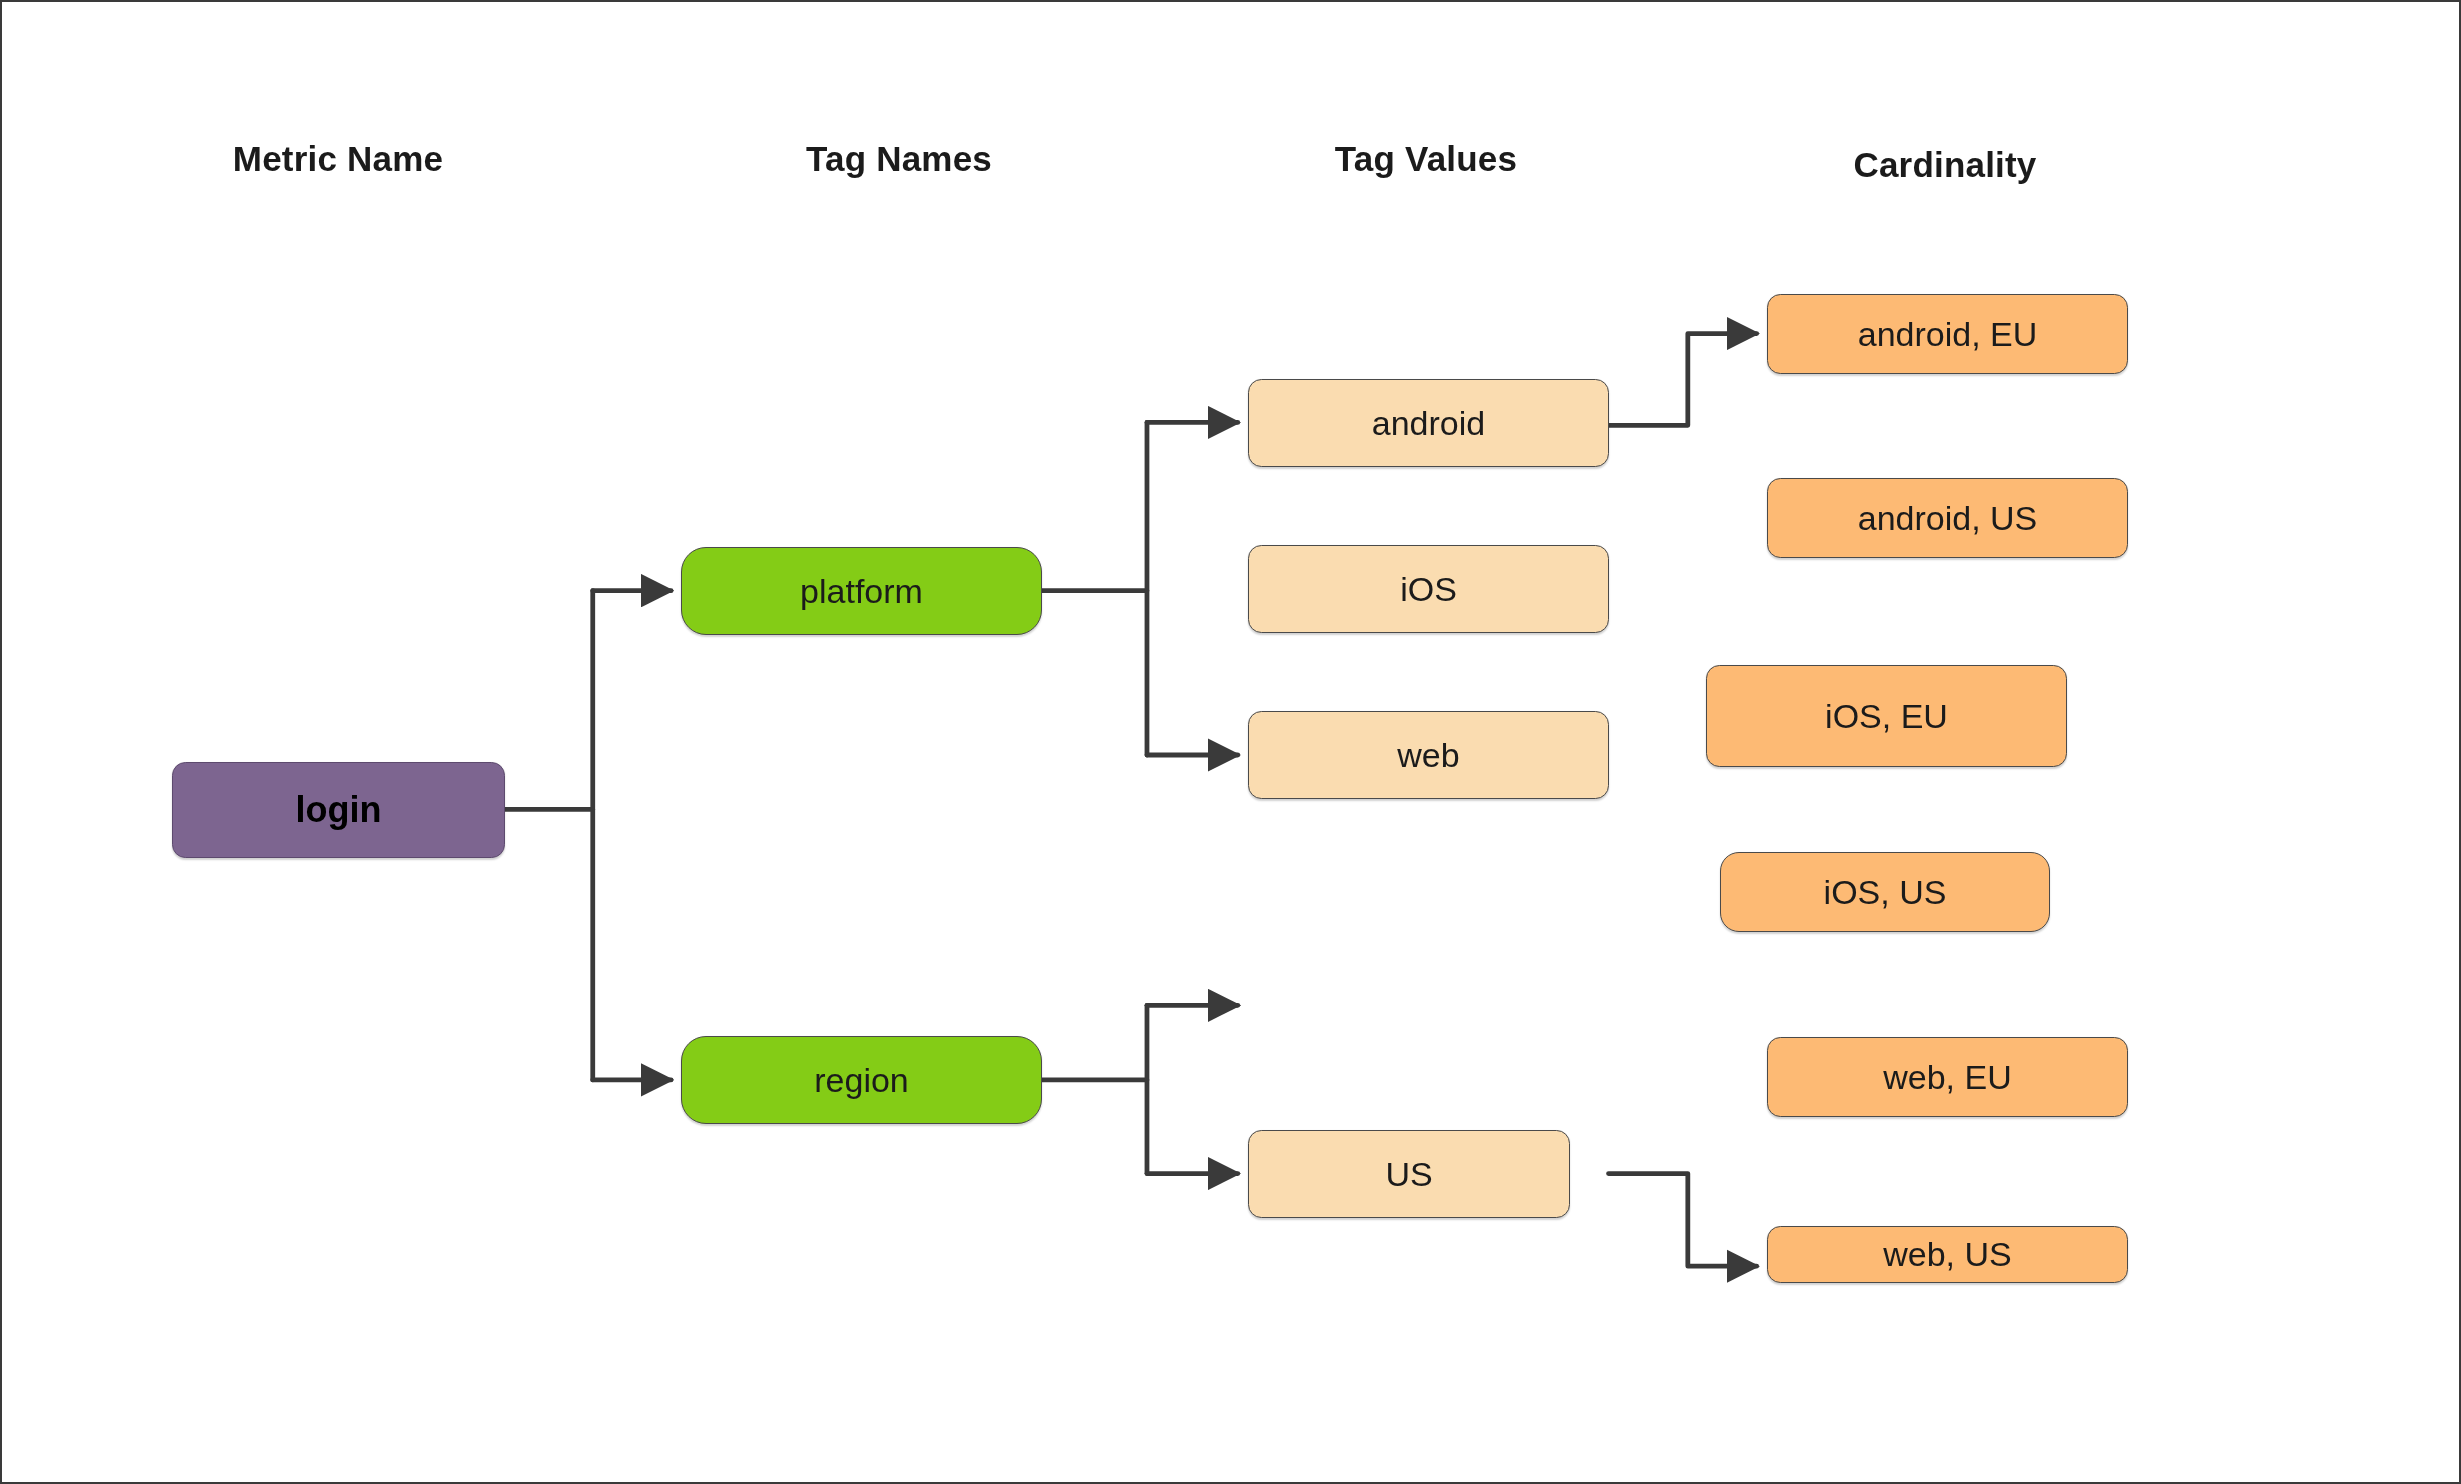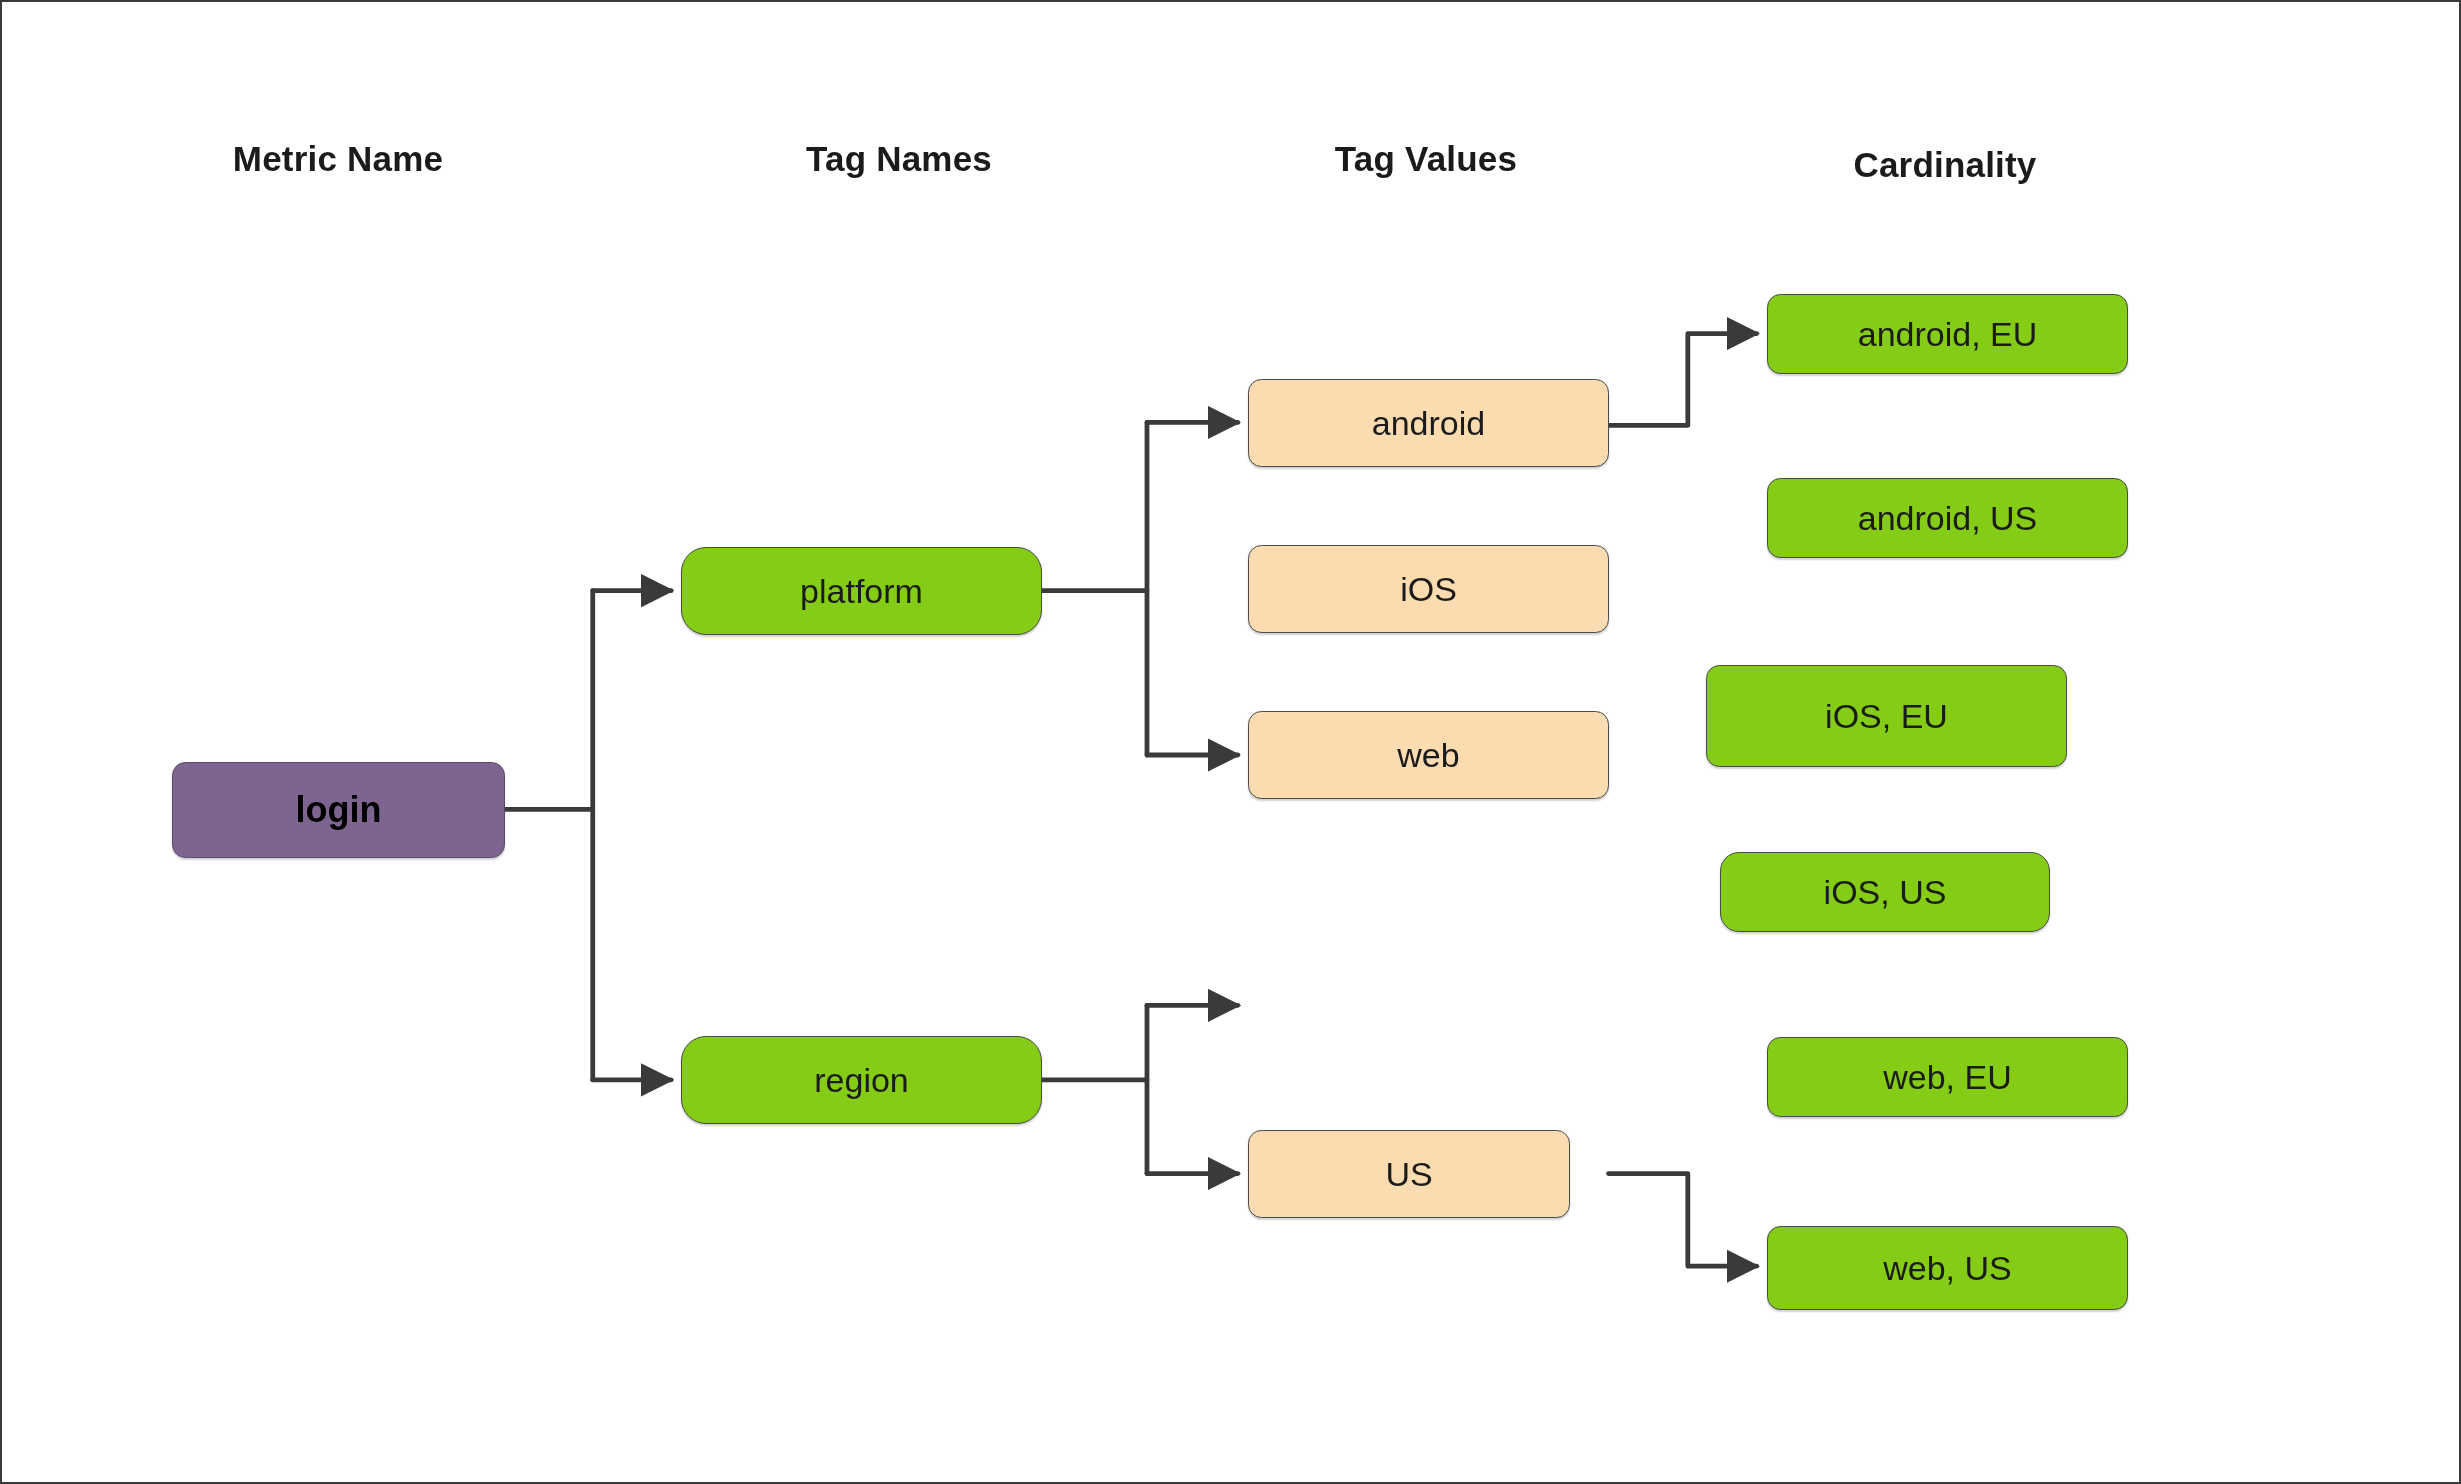--- a/index.html
+++ b/index.html
@@ -37,21 +37,21 @@
   }
   .node.root{
     background:#7d6590;
     border-color:#5d4a6e;
     color:#000000;
     font-weight:bold;
     font-size:36px;
   }
   .node.tagname{background:#84cc16;border-color:#4a4a4a;border-radius:25px;}
   .node.tagvalue{background:#fadcb0;border-color:#4a4a4a;}
-  .node.card{background:#84cc16;border-color:#4a4a4a;}
+  .node.card{background:#fdba74;border-color:#4a4a4a;}
 </style>
 </head>
 <body>
 
 <div id="canvas">
 
   <svg id="edges" viewBox="0 0 2575 1553" xmlns="http://www.w3.org/2000/svg">
     <defs>
       <marker id="arrow" viewBox="0 0 10 10" refX="9" refY="5" markerWidth="7" markerHeight="7" orient="auto-start-reverse">
         <path d="M 0 0 L 10 5 L 0 10 z" fill="#3a3a3a"></path>
@@ -96,16 +96,16 @@
   <div class="node tagvalue" style="left:1246px;top:377px;width:361px;height:88px;">android</div>
   <div class="node tagvalue" style="left:1246px;top:543px;width:361px;height:88px;">iOS</div>
   <div class="node tagvalue" style="left:1246px;top:709px;width:361px;height:88px;">web</div>
   <div class="node tagvalue" style="left:1246px;top:1128px;width:322px;height:88px;">US</div>
 
   <div class="node card" style="left:1765px;top:292px;width:361px;height:80px;">android, EU</div>
   <div class="node card" style="left:1765px;top:476px;width:361px;height:80px;">android, US</div>
   <div class="node card" style="left:1704px;top:663px;width:361px;height:102px;">iOS, EU</div>
   <div class="node card" style="left:1718px;top:850px;width:330px;height:80px;border-radius:19px;">iOS, US</div>
   <div class="node card" style="left:1765px;top:1035px;width:361px;height:80px;">web, EU</div>
-  <div class="node card" style="left:1765px;top:1224px;width:361px;height:84px;">web, US</div>
+  <div class="node card" style="left:1765px;top:1224px;width:361px;height:57px;">web, US</div>
 
 </div>
 
 
 </body></html>

